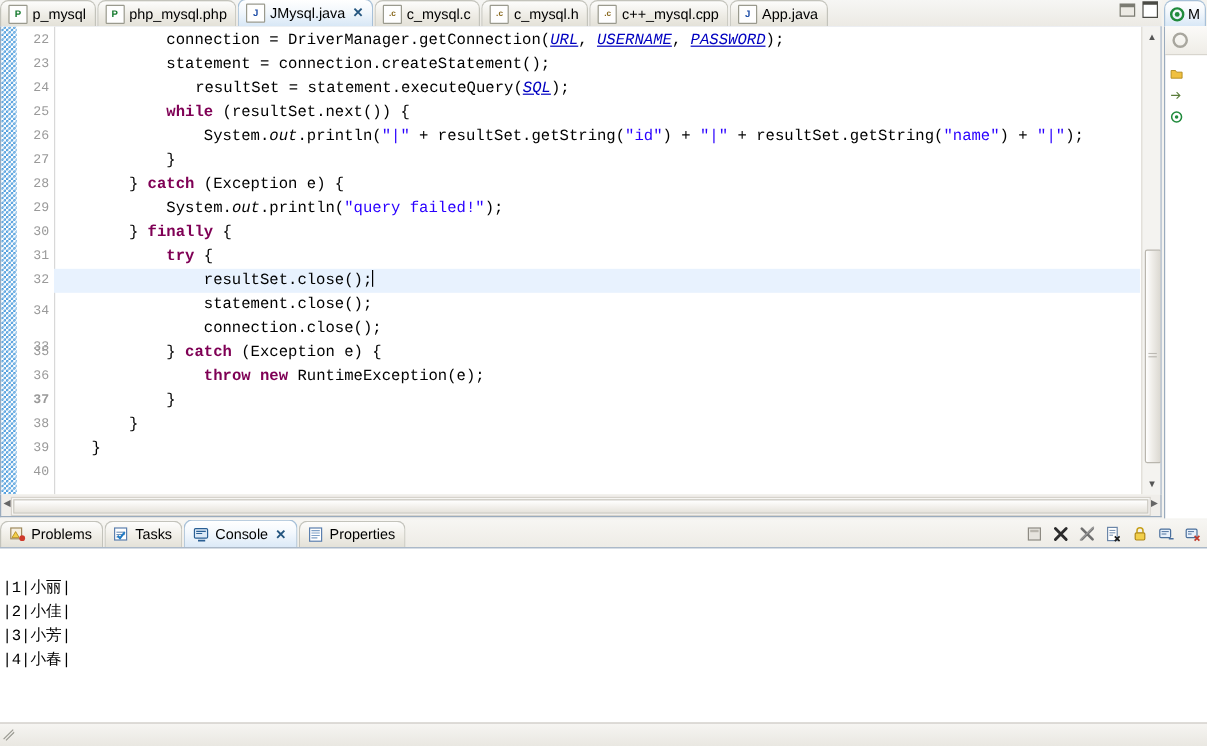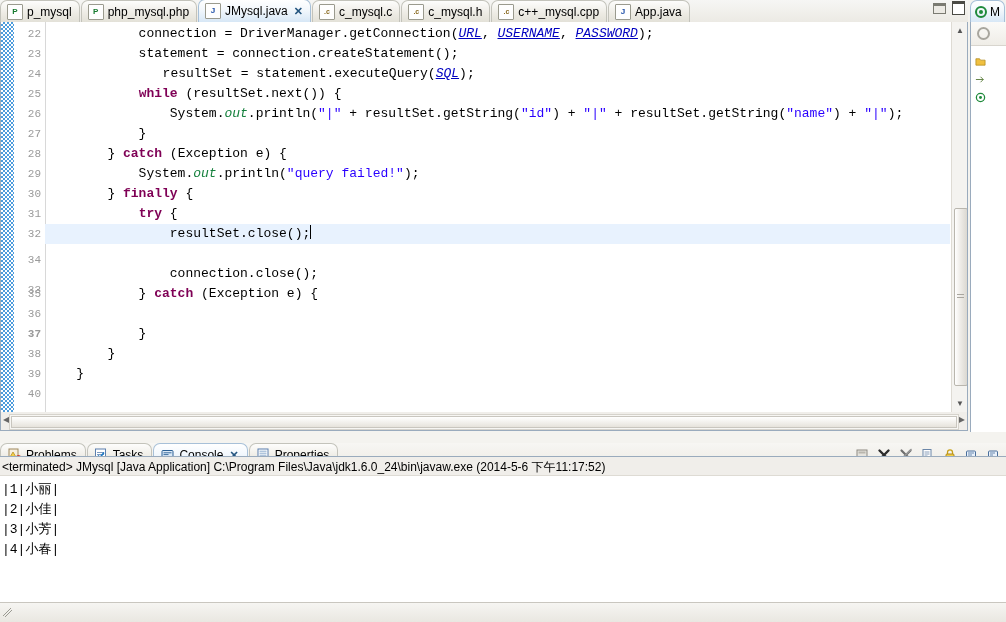--- a/index.html
+++ b/index.html
@@ -105,21 +105,21 @@
     background: #e8f2fe;
   }
   .caret {
     display: inline-block; width: 1px; height: 14px; background: #000;
     vertical-align: -2px; margin-left: 0px;
   }
   
   .kw { color: #7f0055; font-weight: bold; }
   .str { color: #2a00ff; }
   .sf { color: #0000c0; font-style: italic; text-decoration: underline; }
-  .fld { color: #15803d; font-style: italic; }
+  .fld { color: #000000; font-style: italic; }
   .pl { color: #000000; }
 
   
   .vscroll {
     position: absolute; right: 0; top: 0; width: 16px; height: 100%;
     background: #f4f3f0; border-left: 1px solid #dedbd4;
     box-sizing: border-box;
   }
   .vscroll .arrow-up, .vscroll .arrow-down {
     position: absolute; left: 0; width: 16px; height: 17px;
@@ -196,24 +196,23 @@
   .rv-item { height: 18px; display:flex; align-items:center; font-size: 11px; }
   .rv-sq { width: 11px; height: 11px; display:inline-block; }
 
   
   .console-panel {
     position: absolute; left: 0; top: 433px; width: 1006px; height: 170px;
     background: #f4f3ef;
   }
   .console-tabbar {
     position: absolute; left: 0; top: 0; height: 23px; width: 1006px;
-    display: flex; align-items: flex-start;
+    display: flex; align-items: center;
     background: linear-gradient(to bottom, #f7f6f3 0%, #eeece6 100%);
     border-bottom: 1px solid #a7c0d8;
-    margin-top: 10px;
   }
   .ctab {
     height: 21px; display: flex; align-items: center;
     padding: 0 8px 0 6px; margin-right: 1px;
     font-size: 12px; white-space: nowrap;
     border: 1px solid #c3c3bb; border-bottom: none;
     border-top-left-radius: 7px; border-top-right-radius: 7px;
     background: linear-gradient(to bottom,#fdfdfc 0%, #eeece5 60%, #e3e1d8 100%);
   }
   .ctab.active {
@@ -336,22 +335,24 @@
           <div class="cl" style="top: 22px;"><span class="pl">            statement = connection.createStatement();</span></div>
           <div class="cl" style="top: 42px; padding-left: 24px;"><span class="pl">            resultSet = statement.executeQuery(</span><span class="sf">SQL</span><span class="pl">);</span></div>
           <div class="cl" style="top: 62px;"><span class="pl">            </span><span class="kw">while</span><span class="pl"> (resultSet.next()) {</span></div>
           <div class="cl" style="top: 82px;"><span class="pl">                System.</span><span class="fld">out</span><span class="pl">.println(</span><span class="str">"|"</span><span class="pl"> + resultSet.getString(</span><span class="str">"id"</span><span class="pl">) + </span><span class="str">"|"</span><span class="pl"> + resultSet.getString(</span><span class="str">"name"</span><span class="pl">) + </span><span class="str">"|"</span><span class="pl">);</span></div>
           <div class="cl" style="top: 102px;"><span class="pl">            }</span></div>
           <div class="cl" style="top: 122px;"><span class="pl">        } </span><span class="kw">catch</span><span class="pl"> (Exception e) {</span></div>
           <div class="cl" style="top: 142px;"><span class="pl">            System.</span><span class="fld">out</span><span class="pl">.println(</span><span class="str">"query failed!"</span><span class="pl">);</span></div>
           <div class="cl" style="top: 162px;"><span class="pl">        } </span><span class="kw">finally</span><span class="pl"> {</span></div>
           <div class="cl" style="top: 182px;"><span class="pl">            </span><span class="kw">try</span><span class="pl"> {</span></div>
           <div class="cl" style="top: 202px;"><span class="pl">                resultSet.close();</span><span class="caret"></span></div>
+          <div class="cl" style="top: 222px;"><span class="pl">                statement.close();</span></div>
           <div class="cl" style="top: 242px;"><span class="pl">                connection.close();</span></div>
           <div class="cl" style="top: 262px;"><span class="pl">            } </span><span class="kw">catch</span><span class="pl"> (Exception e) {</span></div>
+          <div class="cl" style="top: 282px;"><span class="pl">                </span><span class="kw">throw</span><span class="pl"> </span><span class="kw">new</span><span class="pl"> RuntimeException(e);</span></div>
           <div class="cl" style="top: 302px;"><span class="pl">            }</span></div>
           <div class="cl" style="top: 322px;"><span class="pl">        }</span></div>
           <div class="cl" style="top: 342px;"><span class="pl">    }</span></div>
           <div class="cl" style="top: 362px;"><span class="pl"></span></div>
         </div>
 
       <div class="vscroll">
         <div class="arrow-up">▲</div>
         <div class="vthumb" id="vthumb" style="top: 186px; height: 176px;">
           <div class="grip"></div>
@@ -488,21 +489,20 @@
           <svg width="14" height="14" viewBox="0 0 14 14">
               <rect x="1.5" y="3" width="9" height="7" rx="1" fill="#e8f0fa" stroke="#4a6f9c"></rect>
               <path d="M3 5h5M3 7h3" stroke="#4a6f9c" stroke-width="0.8"></path>
               <path d="M8.5 8.5l4 4M12.5 8.5l-4 4" stroke="#c0392b" stroke-width="1.4"></path>
             </svg>
         </span>
       </div>
     </div>
 
     <div class="console-body">
-      <div class="console-status">&lt;terminated&gt; JMysql [Java Application] C:\Program Files\Java\jdk1.6.0_24\bin\javaw.exe (2014-5-6 下午11:17:52)</div>
       <div class="console-out" id="console-out"><div>|1|小丽|</div><div>|2|小佳|</div><div>|3|小芳|</div><div>|4|小春|</div></div>
     </div>
   </div>
 
   <div class="statusbar">
     <svg class="sb-grip" viewBox="0 0 10 12">
       <path d="M1 10l8-8M3 11l7-7" stroke="#9a9a92" stroke-width="1"></path>
     </svg>
   </div>
 

